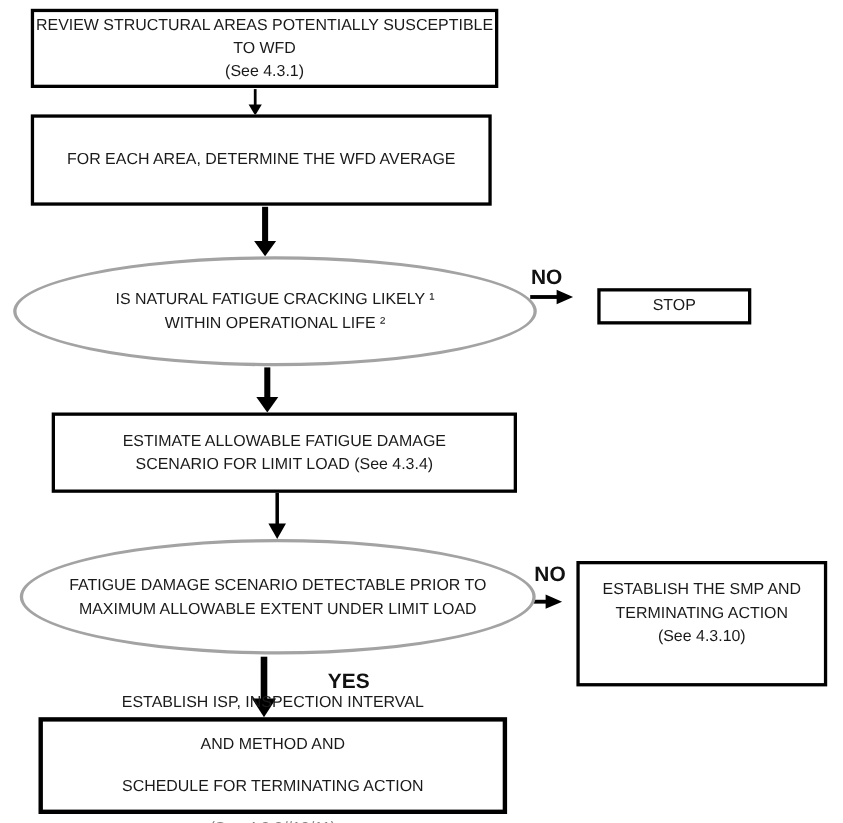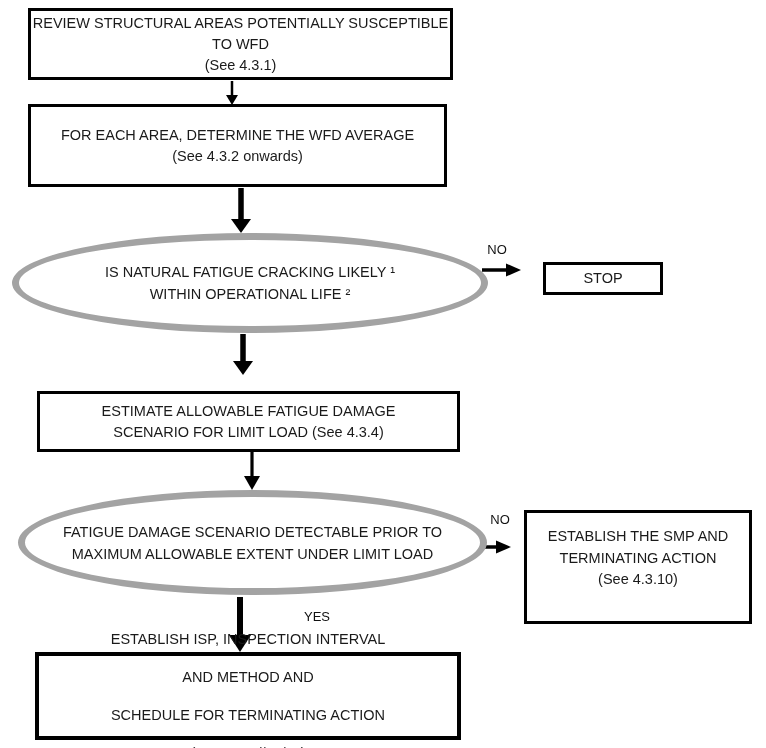--- a/index.html
+++ b/index.html
@@ -32,39 +32,39 @@
     flex-direction: column;
     align-items: center;
     justify-content: center;
     text-align: center;
     font-size: 14.5px;
     line-height: 21px;
     color: #1a1a1a;
   }
   .box { border: 3px solid #000000; }
   .ellipse {
-    border: 7px solid #a3a3a3;
+    border: 3px solid #a3a3a3;
     border-radius: 50%;
     line-height: 22px;
   }
   .node .line { white-space: nowrap; }
   .edge-label {
     position: absolute;
-    font-weight: 400;
-    font-size: 13px;
+    font-weight: 700;
+    font-size: 19px;
     color: #111111;
     text-align: center;
   }
 
   
   #review-box      { left: 28px;  top: 8px;   width: 425px; height: 72px; }
   #determine-box   { left: 28px;  top: 104px; width: 419px; height: 83px; }
   #cracking-decision { left: 12px; top: 233px; width: 476px; height: 100px; }
-  #stop-box        { left: 543px; top: 262px; width: 120px; height: 33px; }
-  #estimate-box    { left: 37px;  top: 375px; width: 423px; height: 61px; margin-top: 16px; }
+  #stop-box        { left: 543px; top: 262px; width: 140px; height: 33px; }
+  #estimate-box    { left: 47px;  top: 375px; width: 423px; height: 73px; }
   #detectable-decision { left: 18px; top: 490px; width: 469px; height: 105px; }
   #smp-box         { left: 524px; top: 510px; width: 228px; height: 114px;
                      justify-content: flex-start; padding-top: 13px; line-height: 21.5px; }
   #isp-box         { left: 35px;  top: 652px; width: 426px; height: 88px;
                      border-width: 4px; line-height: 20px; gap: 18px; }
 
   #no-label-stop { left: 479px; top: 242px; width: 36px; }
   #no-label-smp  { left: 482px; top: 512px; width: 36px; }
   #yes-label     { left: 294px; top: 609px; width: 46px; }
 </style>
@@ -112,21 +112,20 @@
   </svg>
 
   <div class="node box" id="review-box">
     <div class="line">REVIEW STRUCTURAL AREAS POTENTIALLY SUSCEPTIBLE</div>
     <div class="line">TO WFD</div>
     <div class="line">(See 4.3.1)</div>
   </div>
 
   <div class="node box" id="determine-box">
     <div class="line">FOR EACH AREA, DETERMINE THE WFD AVERAGE</div>
-    <div class="line">(See 4.3.2 onwards)</div>
   </div>
 
   <div class="node ellipse" id="cracking-decision">
     <div class="line">IS NATURAL FATIGUE CRACKING LIKELY ¹</div>
     <div class="line">WITHIN OPERATIONAL LIFE ²</div>
   </div>
 
   <div class="edge-label" id="no-label-stop">NO</div>
 
   <div class="node box" id="stop-box">

